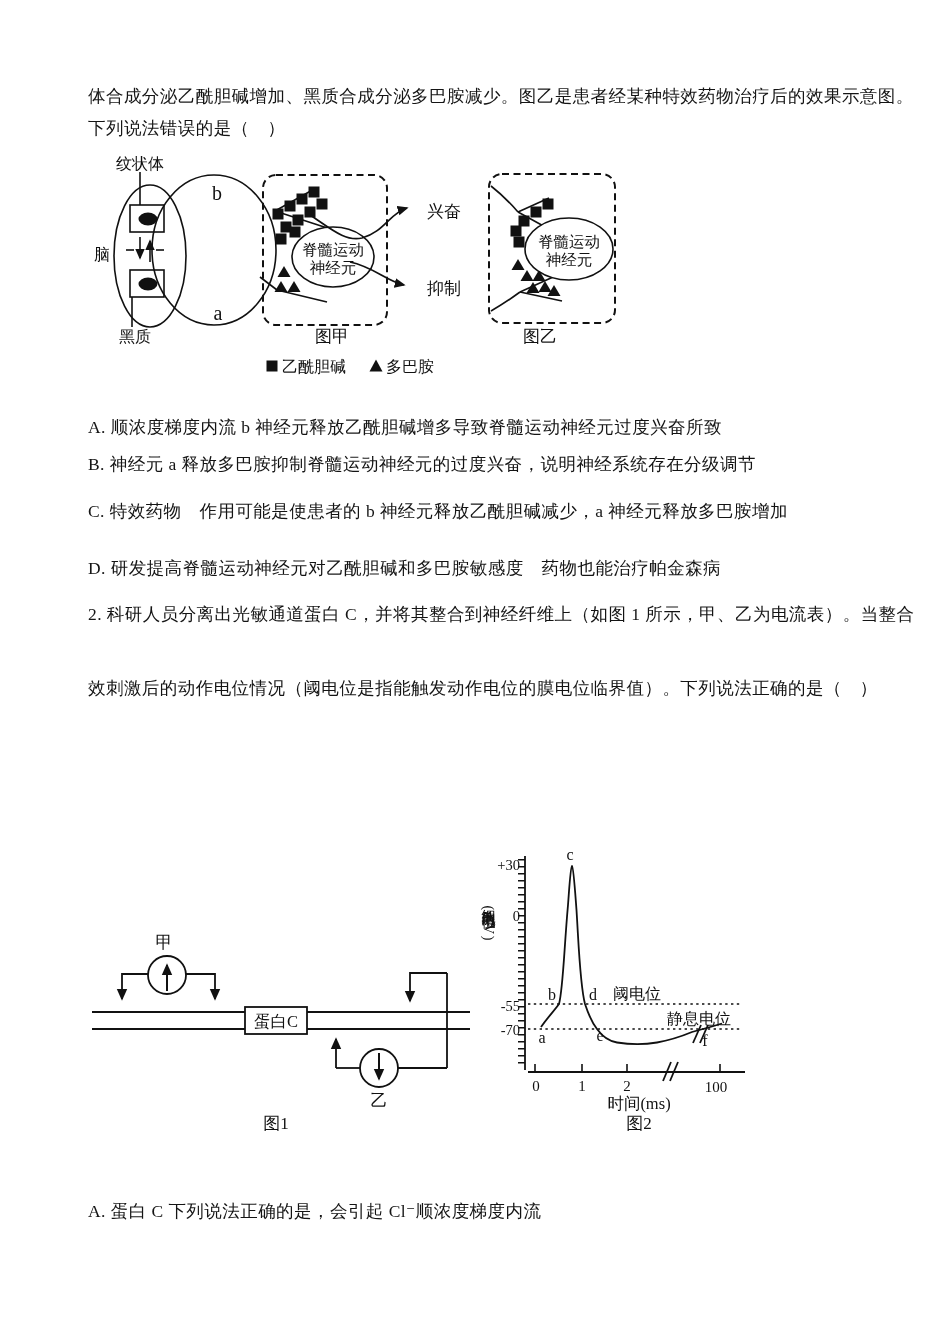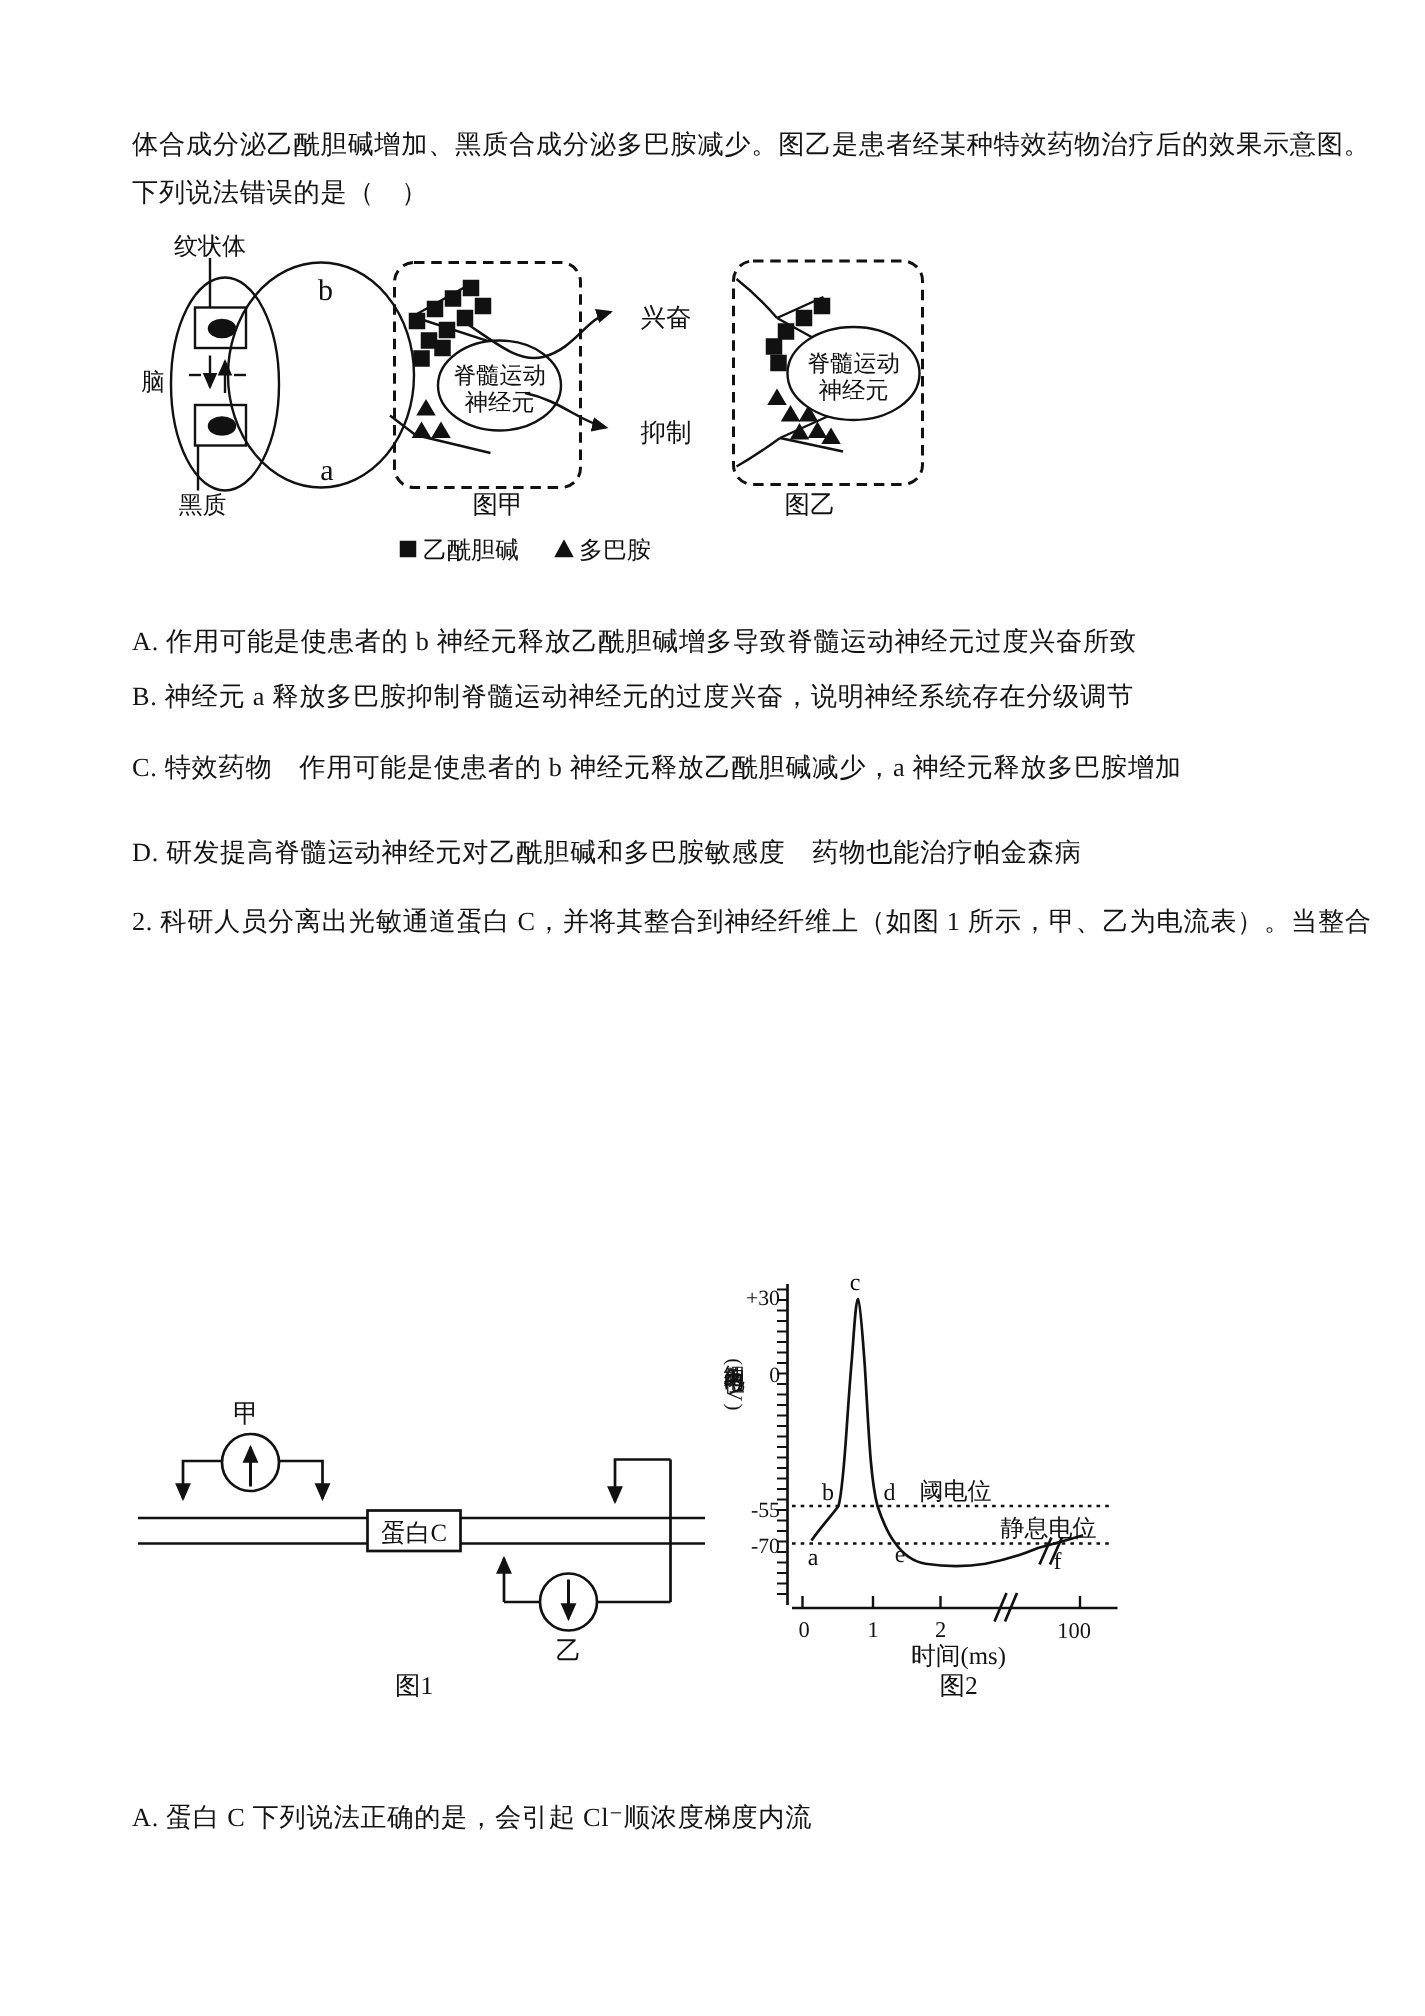--- a/index.html
+++ b/index.html
@@ -134,26 +134,27 @@
     <text x="218" y="320" text-anchor="middle" font-size="20">a</text>
     <text class="cap" x="332" y="342" text-anchor="middle">图甲</text>
     <text class="cap" x="540" y="342" text-anchor="middle">图乙</text>
 
     <rect x="266.5" y="360.5" width="11" height="11" fill="#111"></rect>
     <text class="diag-label" x="282" y="372">乙酰胆碱</text>
     <polygon points="376,359.5 369.5,371.5 382.5,371.5" fill="#111"></polygon>
     <text class="diag-label" x="386" y="372">多巴胺</text>
   </svg>
 
-  <div class="t" style="left:88px;top:415px">A. 作用可能是使患者的 b 神经元释放乙酰胆碱增多导致脊髓运动神经元过度兴奋所致</div>
+  <div class="t" style="left:88px;top:415px">A. 顺浓度梯度内流 b 神经元释放乙酰胆碱增多导致脊髓运动神经元过度兴奋所致</div>
   <div class="t" style="left:88px;top:499px">C. 特效药物　作用可能是使患者的 b 神经元释放乙酰胆碱减少，a 神经元释放多巴胺增加</div>
   <div class="t" style="left:88px;top:452px">B. 神经元 a 释放多巴胺抑制脊髓运动神经元的过度兴奋，说明神经系统存在分级调节</div>
   <div class="t" style="left:88px;top:556px">D. 研发提高脊髓运动神经元对乙酰胆碱和多巴胺敏感度　药物也能治疗帕金森病</div>
 
   <div class="t" style="left:88px;top:602px">2. 科研人员分离出光敏通道蛋白 C，并将其整合到神经纤维上（如图 1 所示，甲、乙为电流表）。当整合</div>
+  <div class="t" style="left:88px;top:676px">效刺激后的动作电位情况（阈电位是指能触发动作电位的膜电位临界值）。下列说法正确的是（　）</div>
 
   <svg style="left:85px;top:920px" width="680" height="230" viewBox="85 920 680 230">
     <defs>
       <marker id="arr2" viewBox="0 0 10 10" refX="8.5" refY="5" markerWidth="12" markerHeight="12" markerUnits="userSpaceOnUse" orient="auto-start-reverse">
         <path d="M0 0.6 L10 5 L0 9.4 z" fill="#111"></path>
       </marker>
     </defs>
 
     <g stroke="#111" stroke-width="1.8">
       <line x1="92" y1="1012" x2="470" y2="1012"></line>

